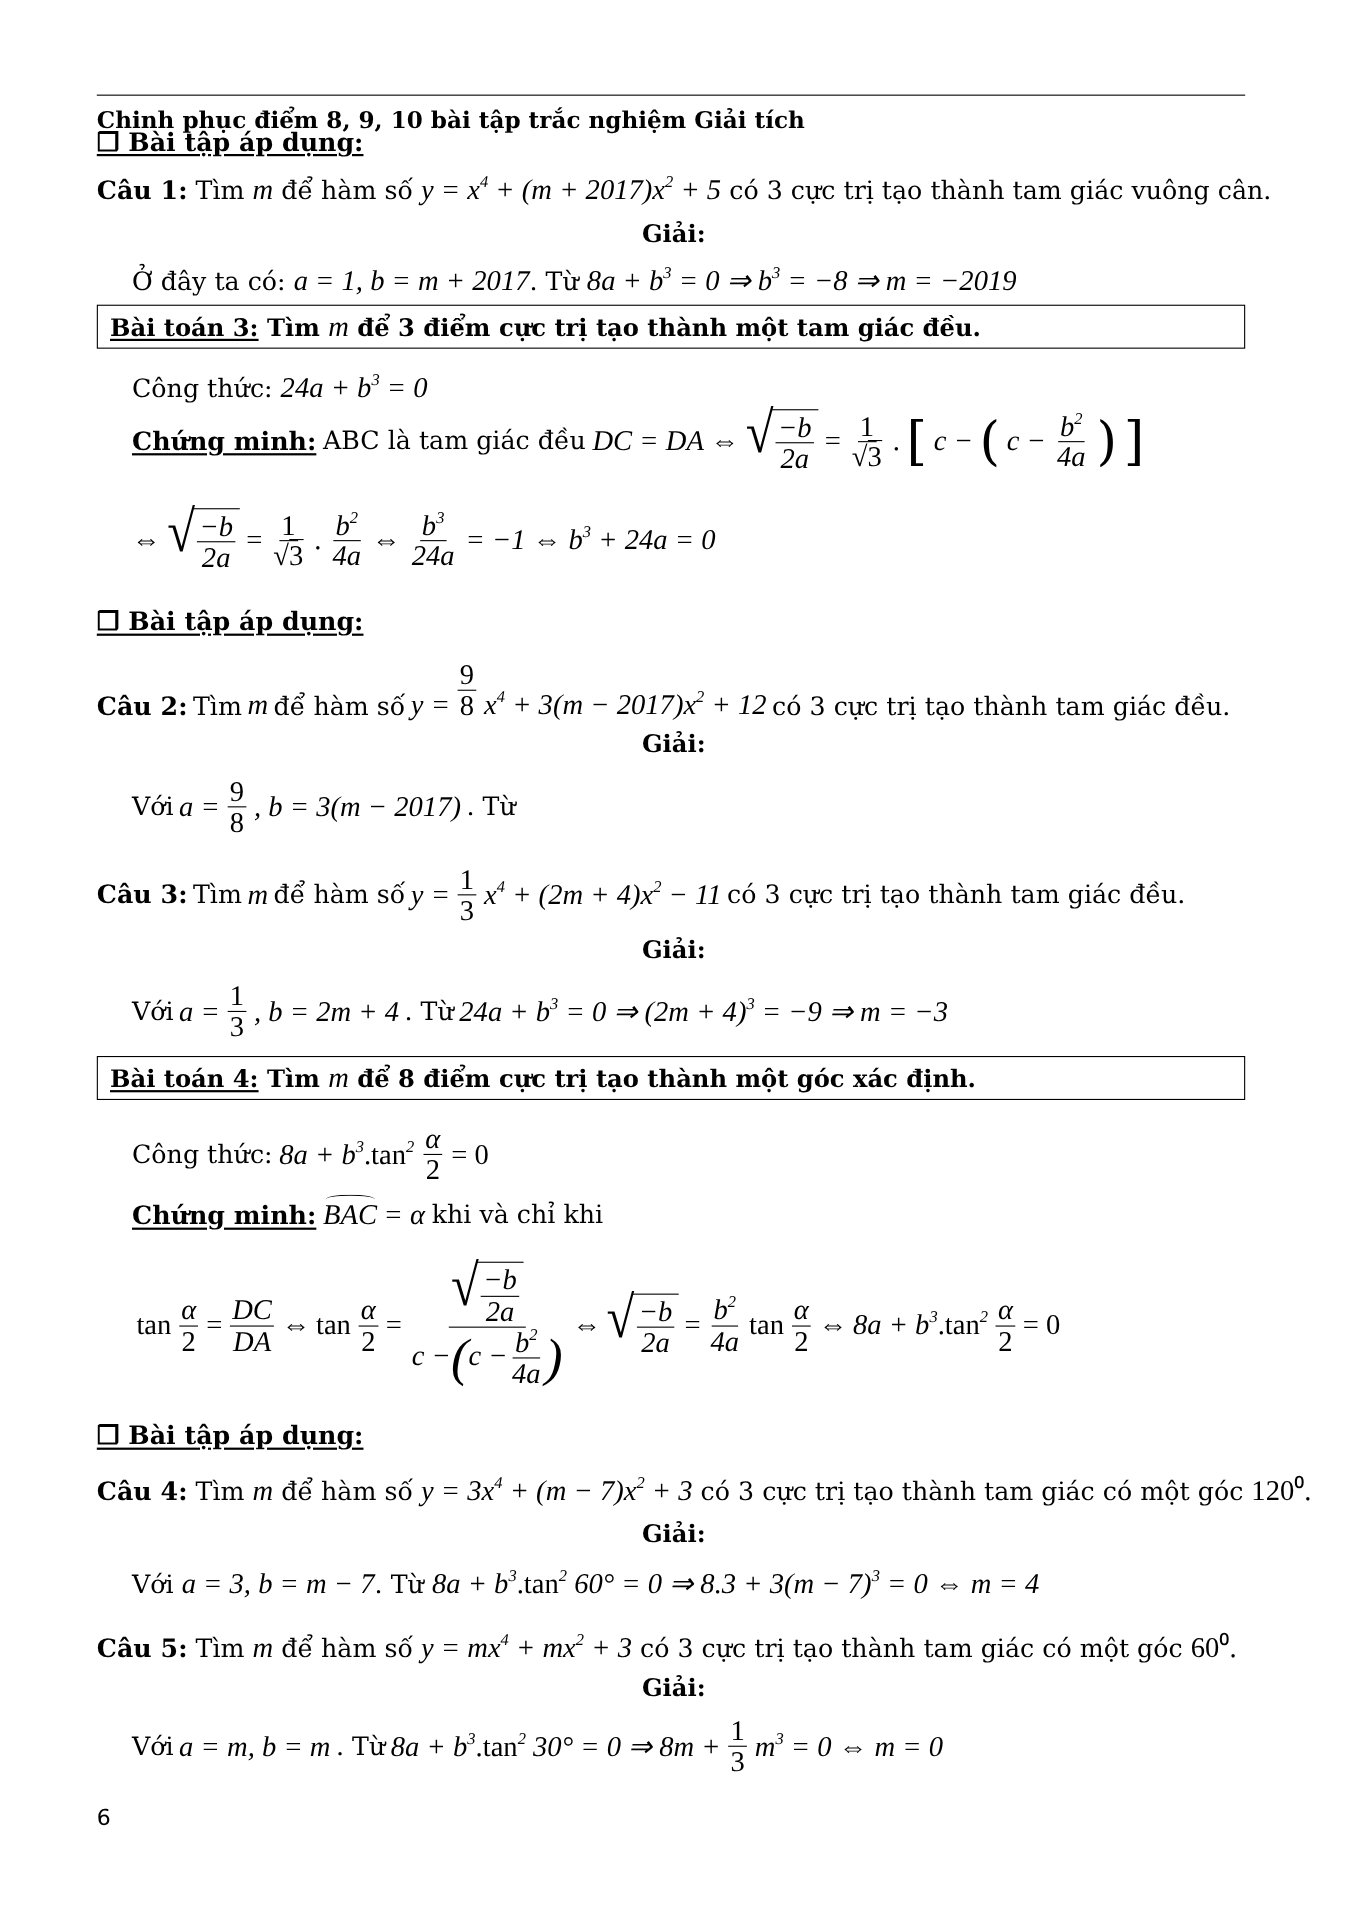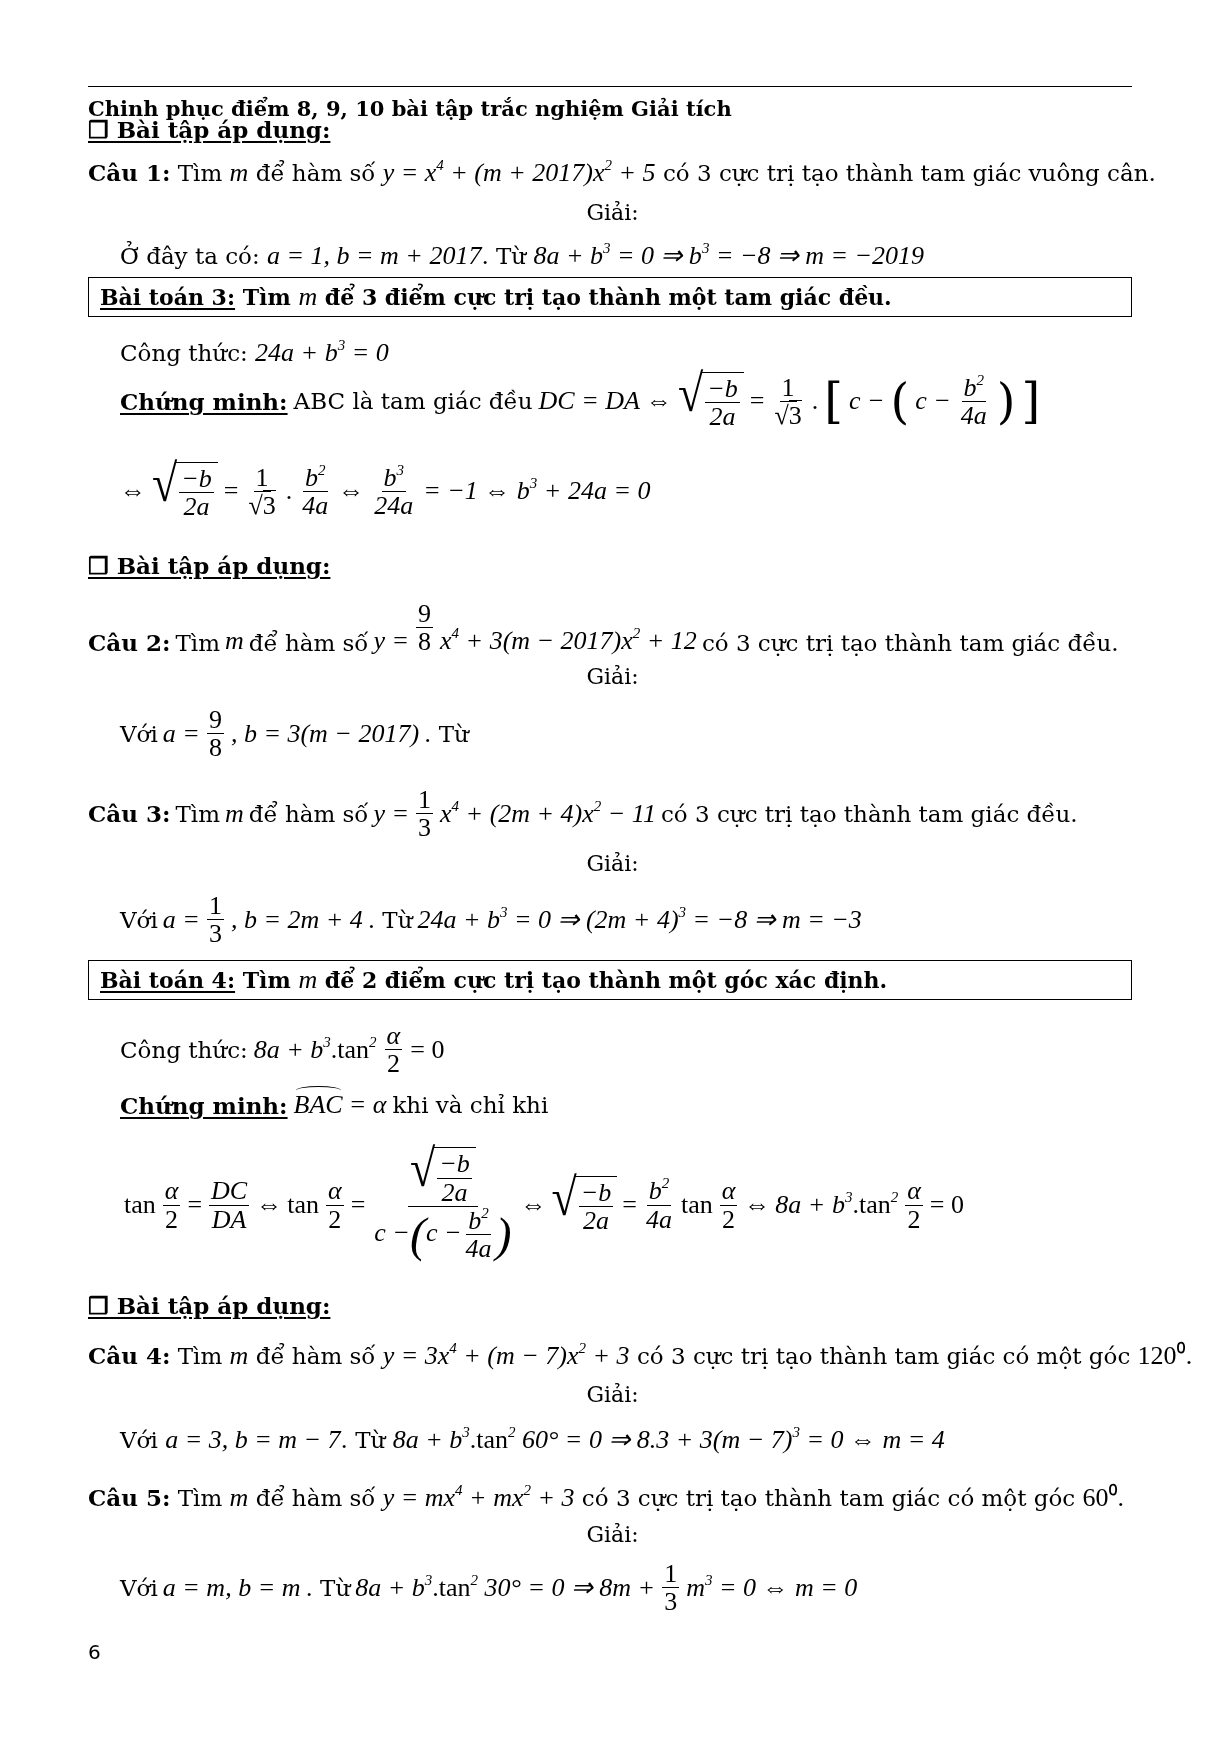--- a/index.html
+++ b/index.html
@@ -17,21 +17,21 @@
   .box { position: absolute; left: 88px; width: 1042px; border: 1.5px solid #000; height: 38px; }
   .box .inner { position: absolute; left: 11px; top: 4px; font-family: "DejaVu Serif", serif; font-size: 22px; font-weight: bold; white-space: nowrap; }
   .frac { display: inline-flex; flex-direction: column; align-items: center; vertical-align: middle; line-height: 1.05; margin: 0 2px; }
   .frac .num { border-bottom: 1.3px solid #000; padding: 0 2px; }
   .frac .den { padding: 0 2px; }
   .sqrt { display: inline-flex; align-items: stretch; vertical-align: middle; }
   .sqrt .rad { font-size: 46px; line-height: 1; transform: scaleY(1.15); margin-right: -2px; }
   .sqrt .body { border-top: 1.3px solid #000; padding: 2px 2px 0 2px; }
   .big { font-size: 48px; line-height: 1; vertical-align: middle; font-weight: 200; }
   .center { text-align: center; left: 0; width: 1225px; }
-  .giai { font-family: "DejaVu Serif", serif; font-weight: normal; font-size: 22px; }
+  .giai { font-family: "DejaVu Serif", serif; font-weight: bold; font-size: 22px; }
   .pagenum { left: 88px; top: 1640px; font-family: "DejaVu Sans", sans-serif; font-size: 20px; }
   .hat { position: relative; display: inline-block; }
   .hat::before { content: ""; position: absolute; left: 2px; right: 2px; top: -4px; height: 8px; border-top: 1.5px solid #000; border-radius: 50% 50% 0 0; }
 </style>
 </head>
 <body>
 
 <div class="abs header">Chinh phục điểm 8, 9, 10 bài tập trắc nghiệm Giải tích</div>
 <div class="header-rule"></div>
 
@@ -165,29 +165,29 @@
 <div class="abs center giai" style="top:851px;">Giải:</div>
 <div class="abs pal" style="left:120px; top:892px; display:flex; align-items:center; gap:5px;">
   <span>Với</span>
   <span class="math mi">a =</span>
   <span class="frac math">
       <span class="num">1</span>
       <span class="den">3</span>
     </span>
   <span class="math mi">, b = 2m + 4</span>
     <span>. Từ</span>
-  <span class="math mi"><span>24a + b</span><sup>3</sup><span> = 0 ⇒ (2m + 4)</span><sup>3</sup><span> = −8 ⇒ m = −3</span></span>
+  <span class="math mi"><span>24a + b</span><sup>3</sup><span> = 0 ⇒ (2m + 4)</span><sup>3</sup><span> = −9 ⇒ m = −3</span></span>
 </div>
 
 <div class="box" style="top:960px;">
   <div class="inner">
     <span class="u">Bài toán 4:</span>
     <span>Tìm</span>
     <span class="math mi" style="font-weight:normal">m</span>
-    <span> để 2 điểm cực trị tạo thành một góc xác định.</span>
+    <span> để 8 điểm cực trị tạo thành một góc xác định.</span>
   </div>
 </div>
 
 <div class="abs pal" style="left:120px; top:1022px; display:flex; align-items:center; gap:6px;">
   <span>Công thức:</span>
   <span class="math mi"><span>8a + b</span><sup>3</sup><span style="font-style:normal">.tan</span><sup>2</sup></span>
   <span class="frac math">
       <span class="num mi">α</span>
       <span class="den">2</span>
     </span>

